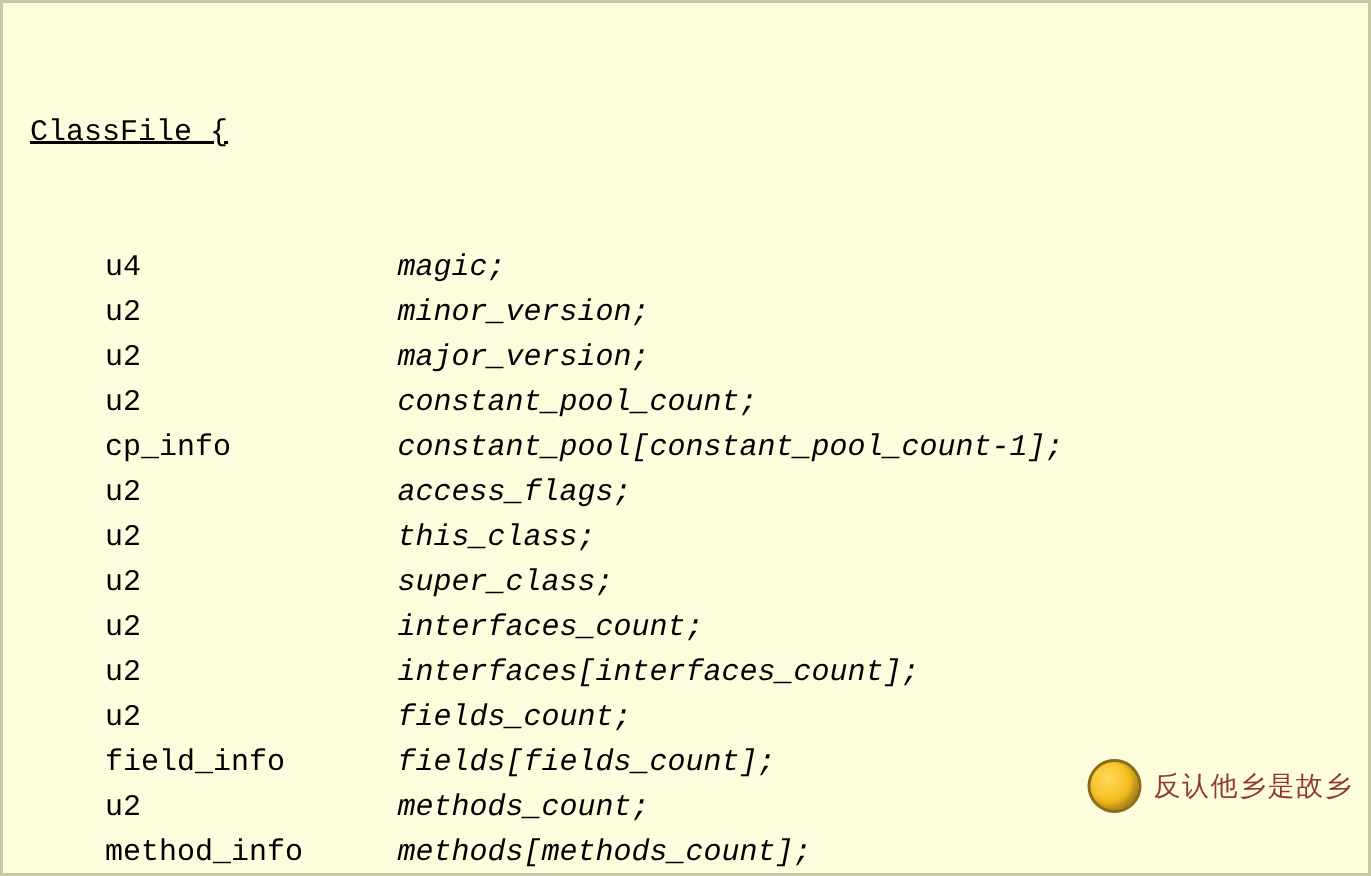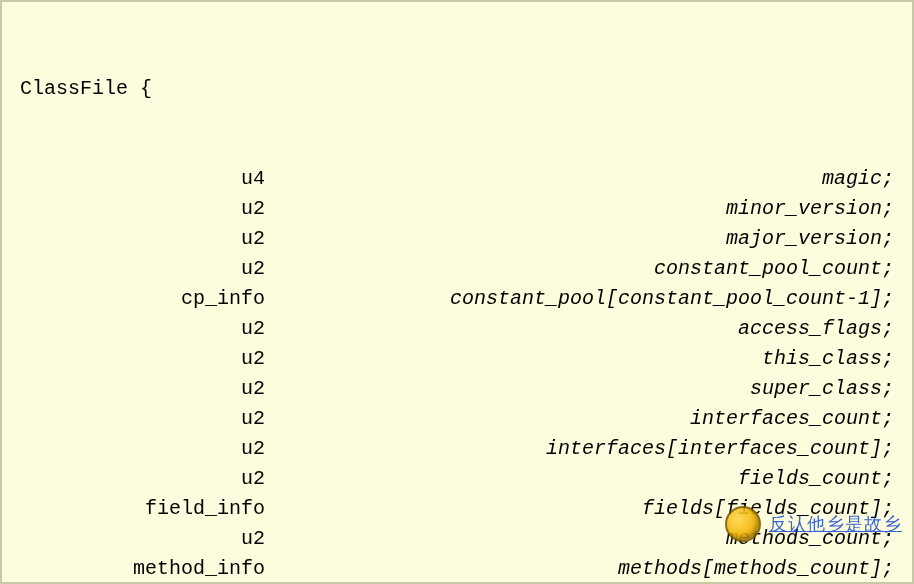--- a/index.html
+++ b/index.html
@@ -17,25 +17,25 @@
       color: #000;
       padding: 14px 20px;
       position: relative;
       overflow: hidden;
     }
     .code-container {
       white-space: pre;
     }
     .struct-header {
       display: block;
+      text-decoration: underline;
     }
     .field-row {
       display: flex;
       padding-left: 50px;
-      text-align: right;
     }
     .type-col {
       width: 195px;
       flex-shrink: 0;
     }
     .name-col {
       flex: 1;
       font-style: italic;
     }
     .watermark {
@@ -52,24 +52,23 @@
       height: 36px;
       border-radius: 50%;
       background: radial-gradient(circle at 35% 35%, #ffd54a 0%, #f4b400 55%, #ad7c00 100%);
       border: 2px solid #7a5a00;
       position: relative;
       box-shadow: inset -3px -3px 4px rgba(0,0,0,0.25);
     }
     .wm-text {
       font-family: "Microsoft YaHei", "PingFang SC", sans-serif;
       font-size: 18px;
-      color: #1d4ed8;
+      color: #7f1d1d;
       letter-spacing: 1px;
       mix-blend-mode: multiply;
-      text-decoration: underline;
     }
     .border-rule {
       position: absolute;
       top: 0;
       bottom: 0;
       width: 2px;
       background: #c8c7a8;
     }
     .border-left { left: 0; }
     .border-right { right: 0; }

